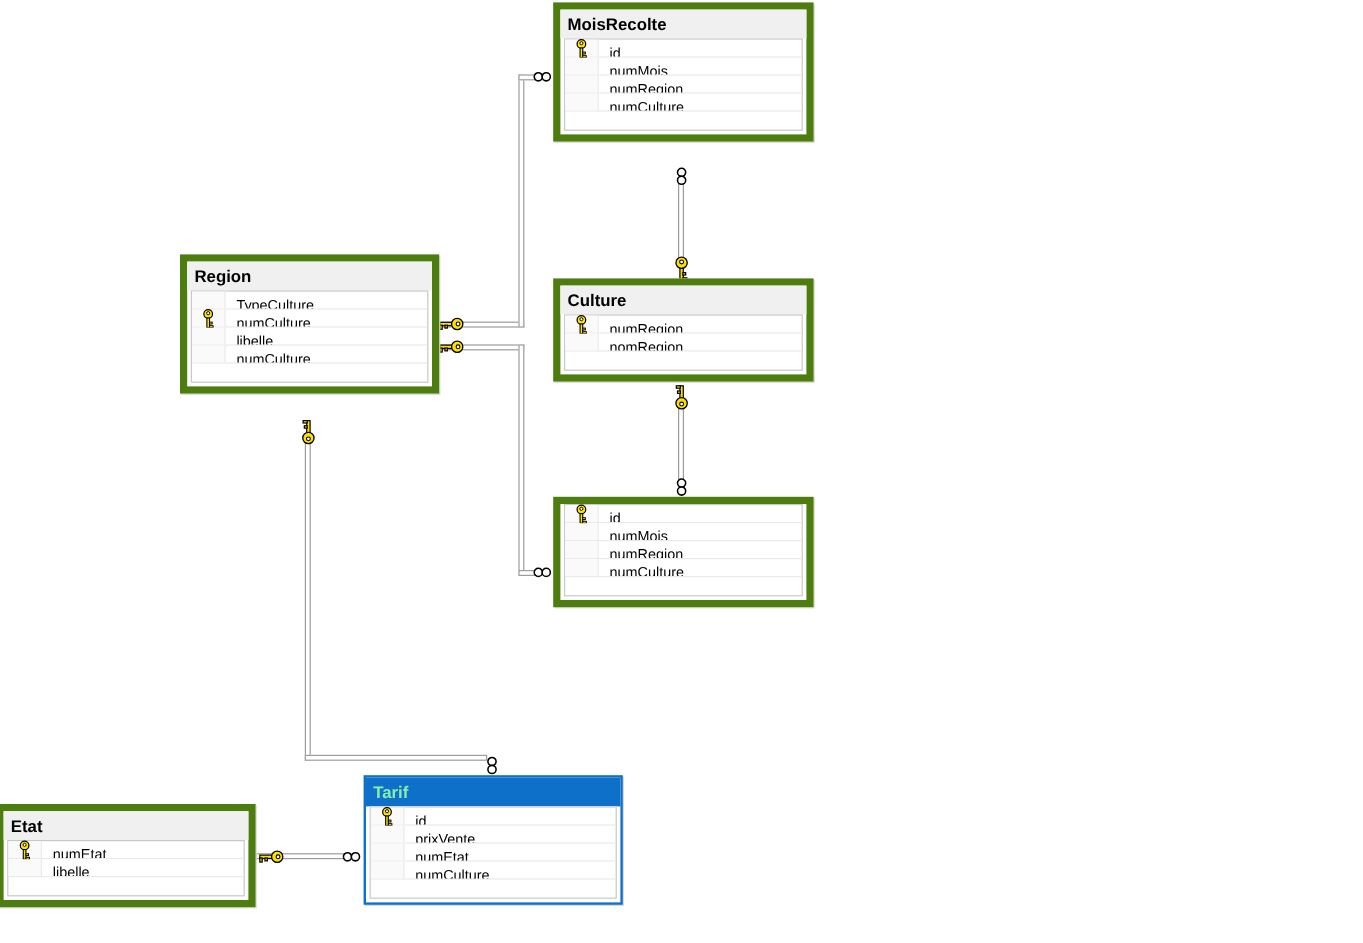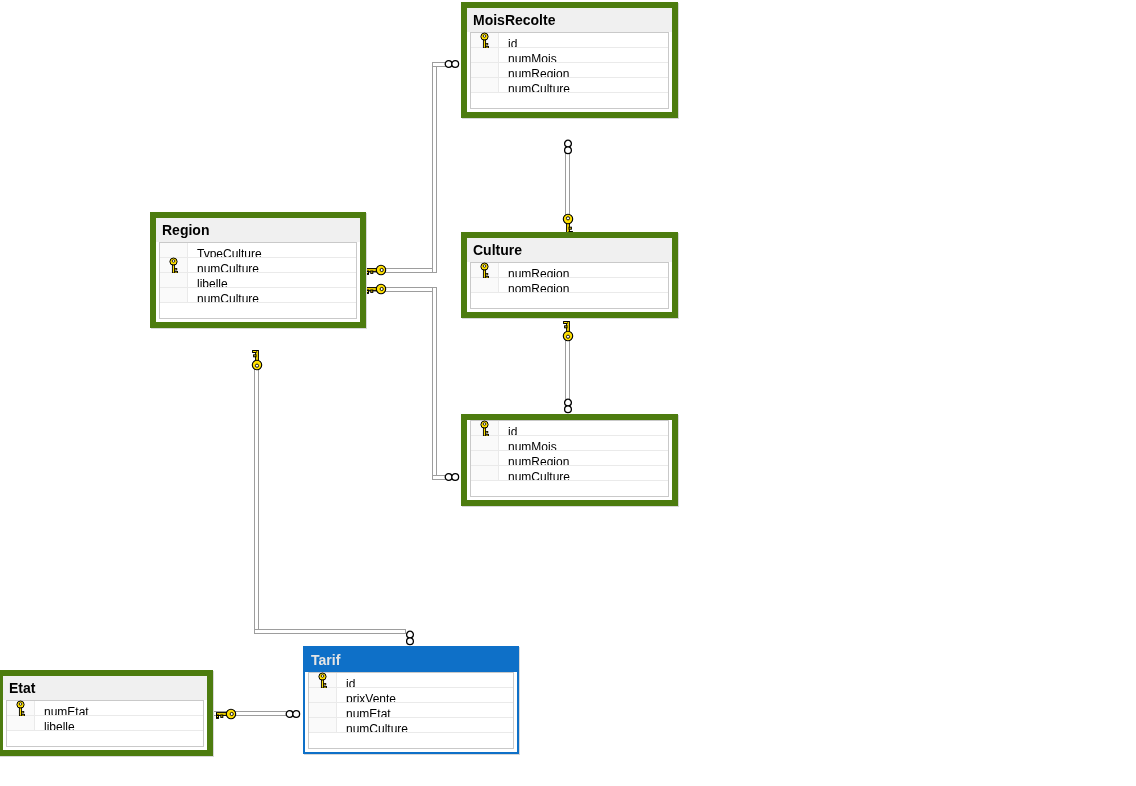--- a/index.html
+++ b/index.html
@@ -32,21 +32,21 @@
     border-right:1px solid #eaeaea;
     display:flex; align-items:center; justify-content:center;
   }
   .row-name {
     font-size:12px; color:#000; line-height:22px; padding-left:9px;
     white-space:nowrap; overflow:hidden;
   }
   .grid-empty { height:15px; }
 
   .table-window.selected { border-width:2px; }
-  .table-window.selected .table-title { color:#e5e5e5; }
+  .table-window.selected .table-title { color:#86efac; }
 
   
   .seg {
     position:absolute; background:#ffffff;
     border:1px solid #9d9d9d; box-sizing:border-box;
   }
   .sym { position:absolute; line-height:0; }
   .rot90  { transform:rotate(90deg); }
   .rotm90 { transform:rotate(-90deg); }
 </style>

